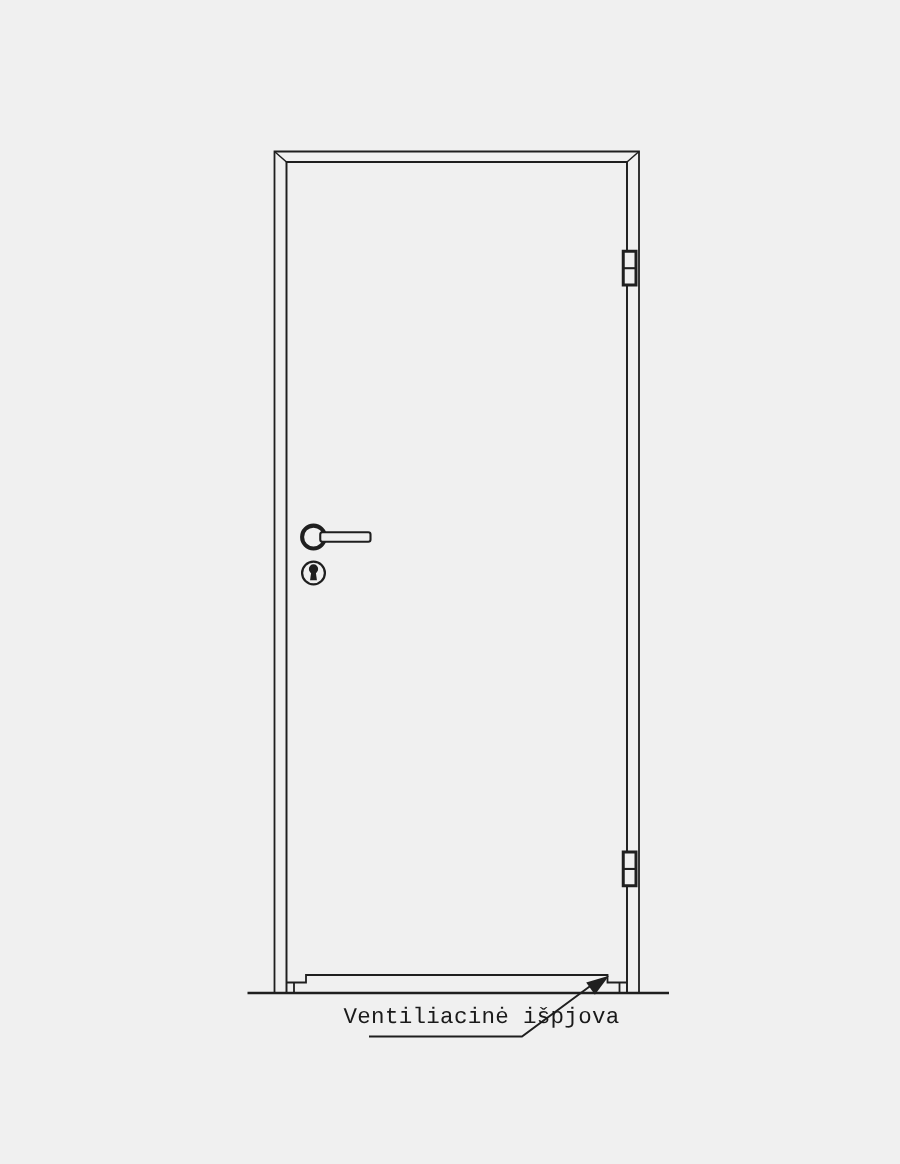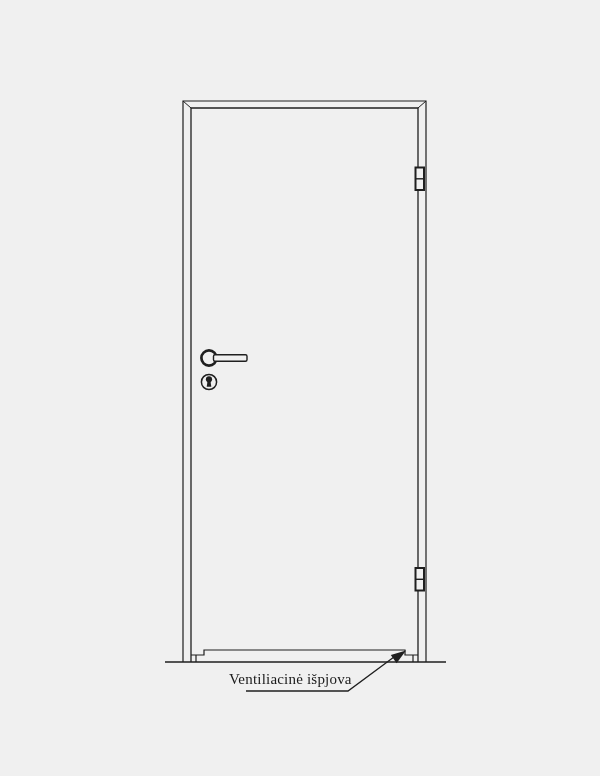--- a/index.html
+++ b/index.html
@@ -8,21 +8,21 @@
     --text:#1a1a1a;
   }
   *{margin:0;padding:0;box-sizing:border-box;}
   html,body{background:var(--bg);}
   .canvas{
     position:relative;
     width:600px;
     height:776px;
     background:var(--bg);
     overflow:hidden;
-    font-family:Liberation Serif, serif;
+    font-family:Liberation Mono, monospace;
   }
   .drawing{position:absolute;left:0;top:0;}
   .drawing path,
   .drawing line,
   .drawing rect,
   .drawing circle,
   .drawing polyline{
     stroke:var(--line);
     fill:none;
     stroke-linecap:butt;

